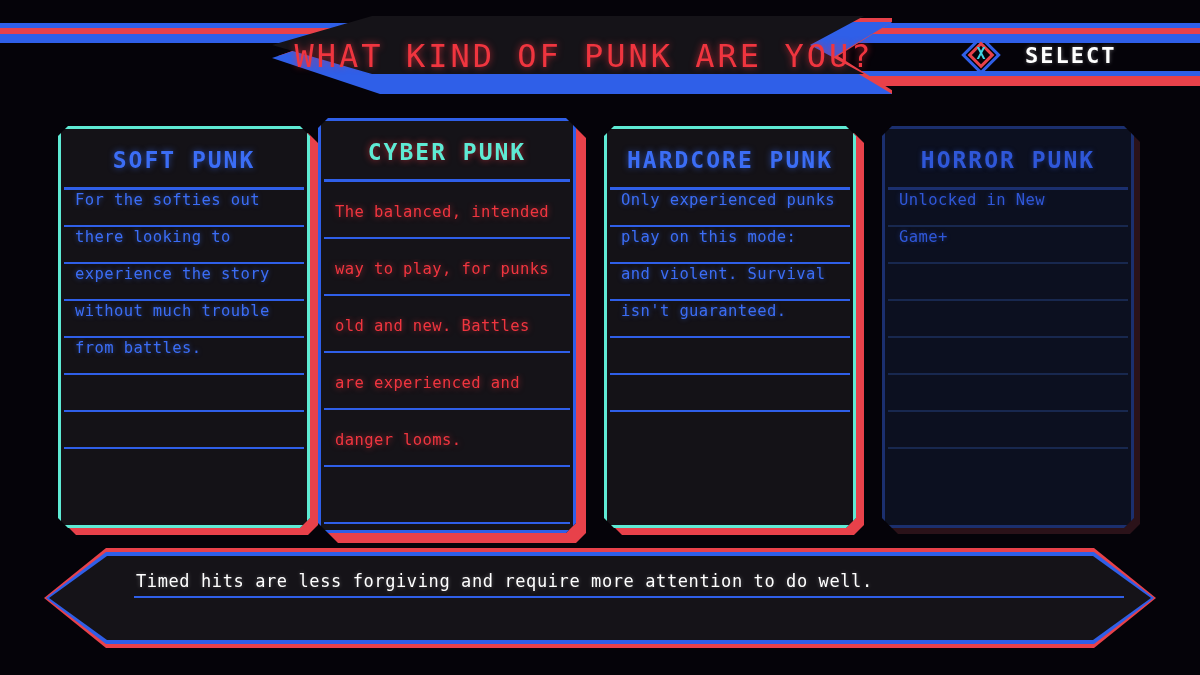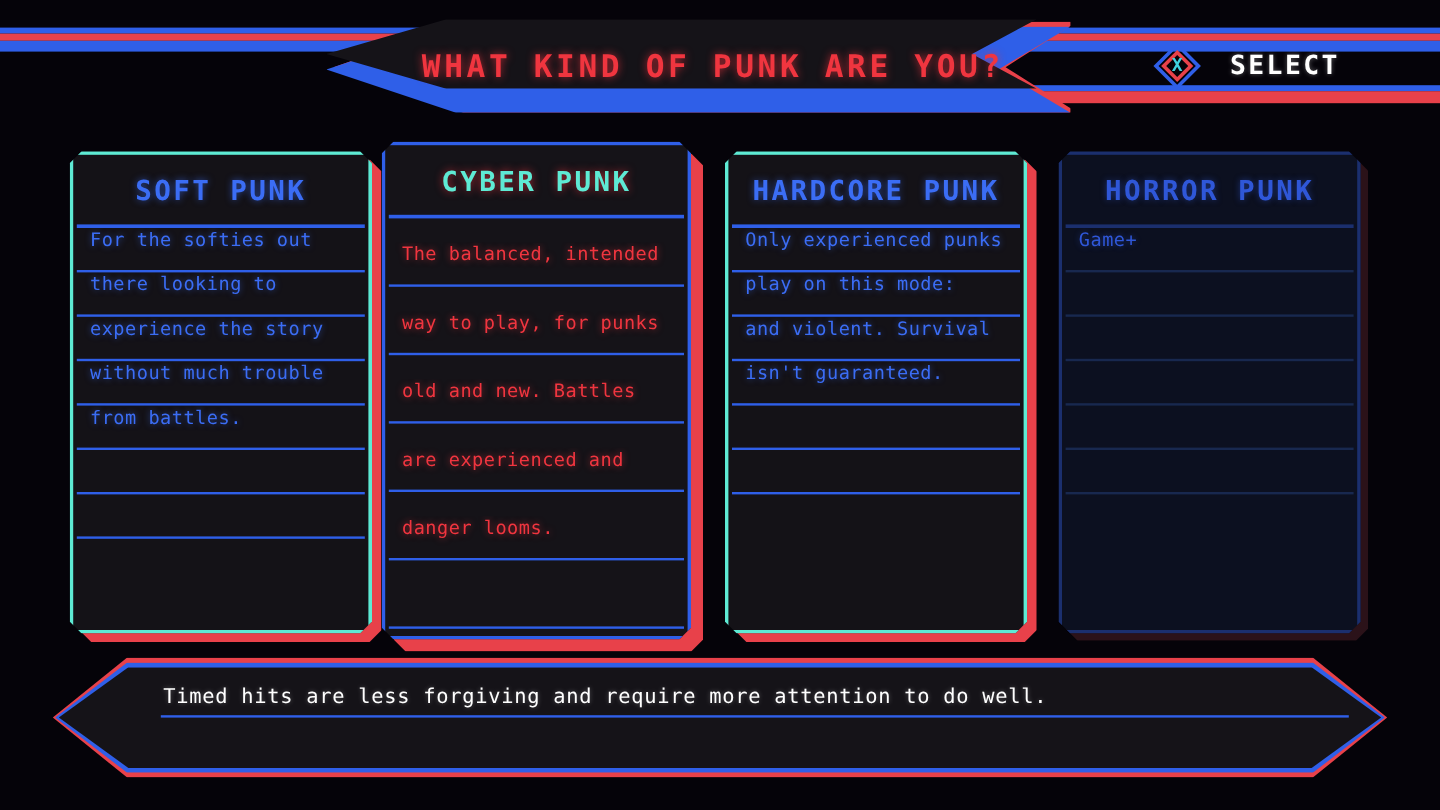--- a/index.html
+++ b/index.html
@@ -35,24 +35,24 @@
     clip-path: polygon(108px 0, 620px 0, 560px 50%, 620px 100%, 108px 100%, 0 50%);
   }
   .ban-red{ left:6px; top:2px; background:#e8414a; }
   .ban-blue{ left:0px; top:6px; background:#2f5fe8; }
   .ban-core{
     left:14px; top:11px; width:592px; height:58px;
     background:#151318;
     clip-path: polygon(100px 0, 592px 0, 538px 50%, 592px 100%, 100px 100%, 0 50%);
   }
   #banner-title{
-    position:absolute; left:26px; top:11px; width:592px; height:58px;
+    position:absolute; left:16px; top:11px; width:592px; height:58px;
     display:flex; align-items:center; justify-content:center;
     color:#f0353f;
-    font-size:26px; letter-spacing:3px; font-weight:bold;
+    font-size:32px; letter-spacing:3px; font-weight:normal;
     text-shadow:0 0 7px rgba(232,50,60,.75);
     white-space:nowrap;
   }
 
   
   #select-hint{
     position:absolute; left:950px; top:34px;
     display:flex; align-items:center; gap:13px;
   }
   .btn-glyph{ position:relative; width:62px; height:42px; flex:none; }
@@ -255,20 +255,21 @@
         </div>
       </div>
     </div>
 
     <div class="card locked" style="left:882px">
       <div class="card-shadow"></div>
       <div class="card-frame">
         <div class="card-inner">
           <div class="card-title">HORROR PUNK</div>
           <div class="card-rows">
+            <div class="row">Unlocked in New</div>
             <div class="row">Game+</div>
             <div class="row blank"></div>
             <div class="row blank"></div>
             <div class="row blank"></div>
             <div class="row blank"></div>
             <div class="row blank"></div>
             <div class="row blank last"></div>
           </div>
         </div>
       </div>

